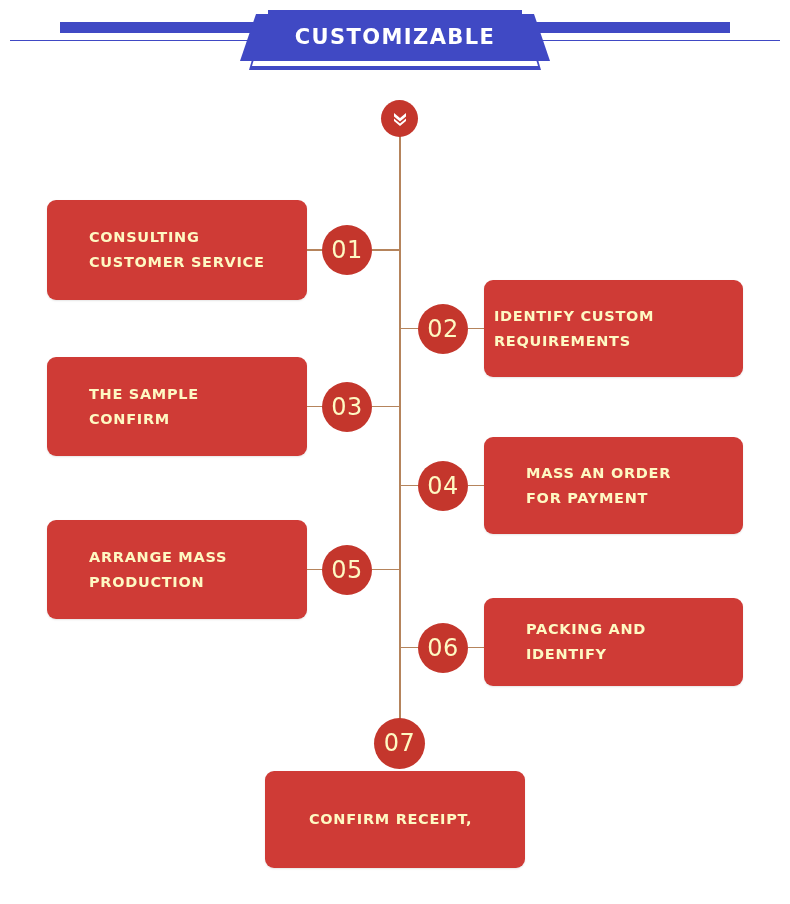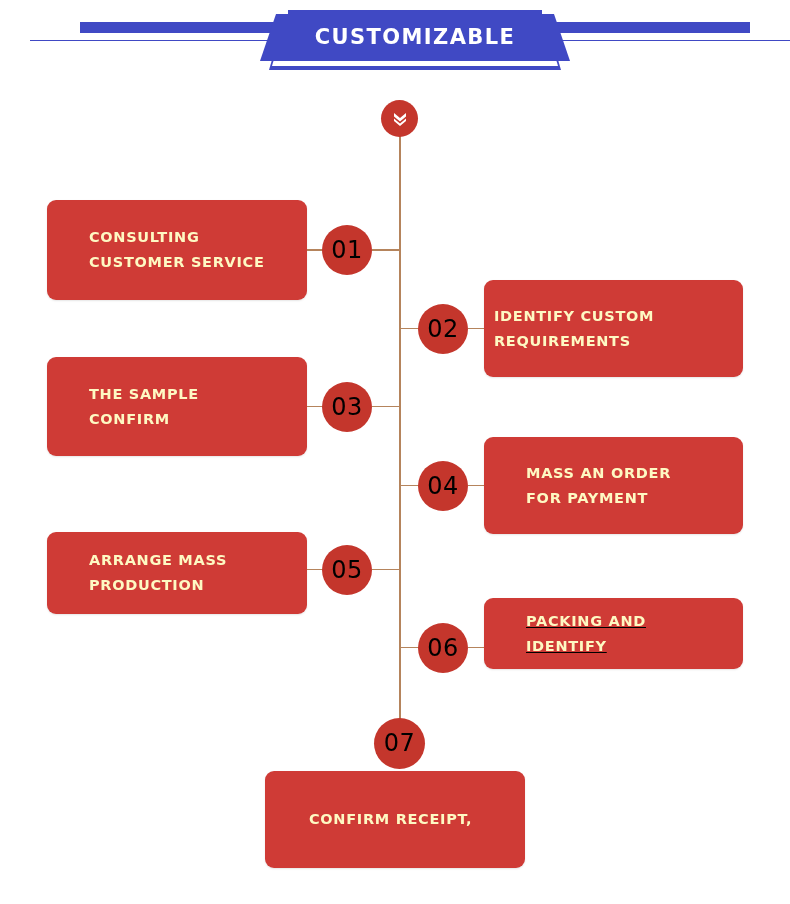--- a/index.html
+++ b/index.html
@@ -15,21 +15,20 @@
     overflow: hidden;
   }
 
   
   #header-banner {
     position: absolute;
     left: 0;
     top: 0;
     width: 716px;
     height: 96px;
-    margin-left: 20px;
   }
   .hdr-thin-line {
     position: absolute;
     left: 10px;
     top: 40px;
     width: 770px;
     height: 1px;
     background: #4049c4;
   }
   .hdr-bar-left {
@@ -136,21 +135,21 @@
   .step-circle {
     position: absolute;
     width: 50px;
     height: 50px;
     border-radius: 50%;
     background: #c4362c;
     top: 50%;
     margin-top: -25px;
     text-align: center;
     line-height: 50px;
-    color: #000000;
+    color: #fef9c3;
     font-size: 24px;
     font-family: "DejaVu Sans", sans-serif;
     letter-spacing: 0.5px;
   }
   .step-box {
     position: absolute;
     background: #cf3b36;
     border-radius: 9px;
     box-sizing: border-box;
     padding: 0 0 0 42px;
@@ -244,34 +243,34 @@
   <div class="step-connector outer"></div>
   <div class="step-circle">04</div>
   <div class="step-connector inner"></div>
   <div class="step-box" style="height:97px;">
     <div class="line">MASS AN ORDER</div>
     <div class="line">FOR PAYMENT</div>
   </div>
 </div>
 
 <div class="step left" id="step-05" style="top:520px;height:99px;">
-  <div class="step-box" style="height:82px;margin-top:12px;">
+  <div class="step-box" style="height:99px;">
     <div class="line">ARRANGE MASS</div>
     <div class="line">PRODUCTION</div>
   </div>
   <div class="step-connector inner"></div>
   <div class="step-circle">05</div>
   <div class="step-connector outer"></div>
 </div>
 
 <div class="step right" id="step-06" style="top:598px;height:99px;">
   <div class="step-connector outer"></div>
   <div class="step-circle">06</div>
   <div class="step-connector inner"></div>
-  <div class="step-box" style="height:71px;text-decoration:underline;">
+  <div class="step-box" style="height:88px;">
     <div class="line">PACKING AND</div>
     <div class="line">IDENTIFY</div>
   </div>
 </div>
 
 <div id="step-07">
   <div class="step-circle">07</div>
 </div>
 <div class="step-box" id="step-07-box" style="position:absolute;left:265px;top:771px;width:260px;height:97px;padding-left:44px;">
   <div class="line">CONFIRM RECEIPT,</div>

